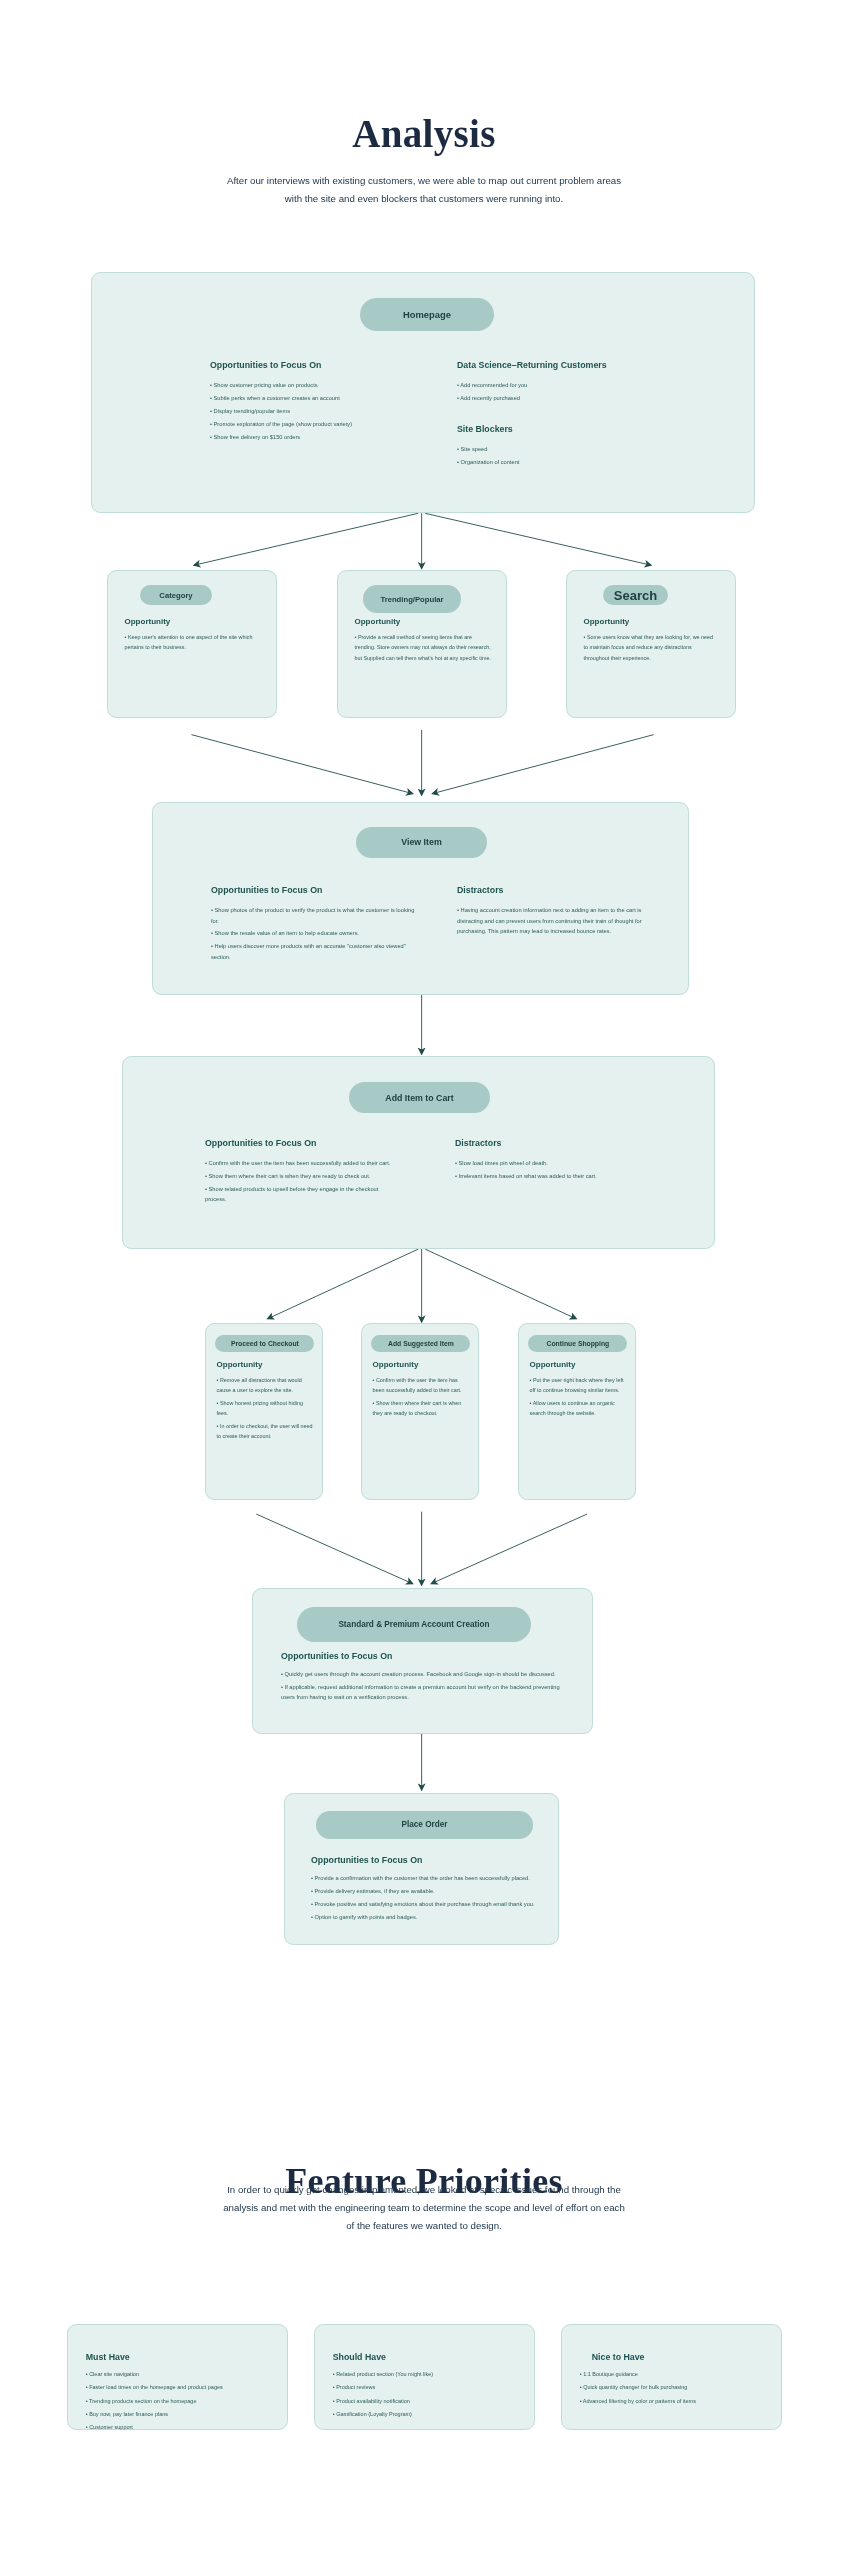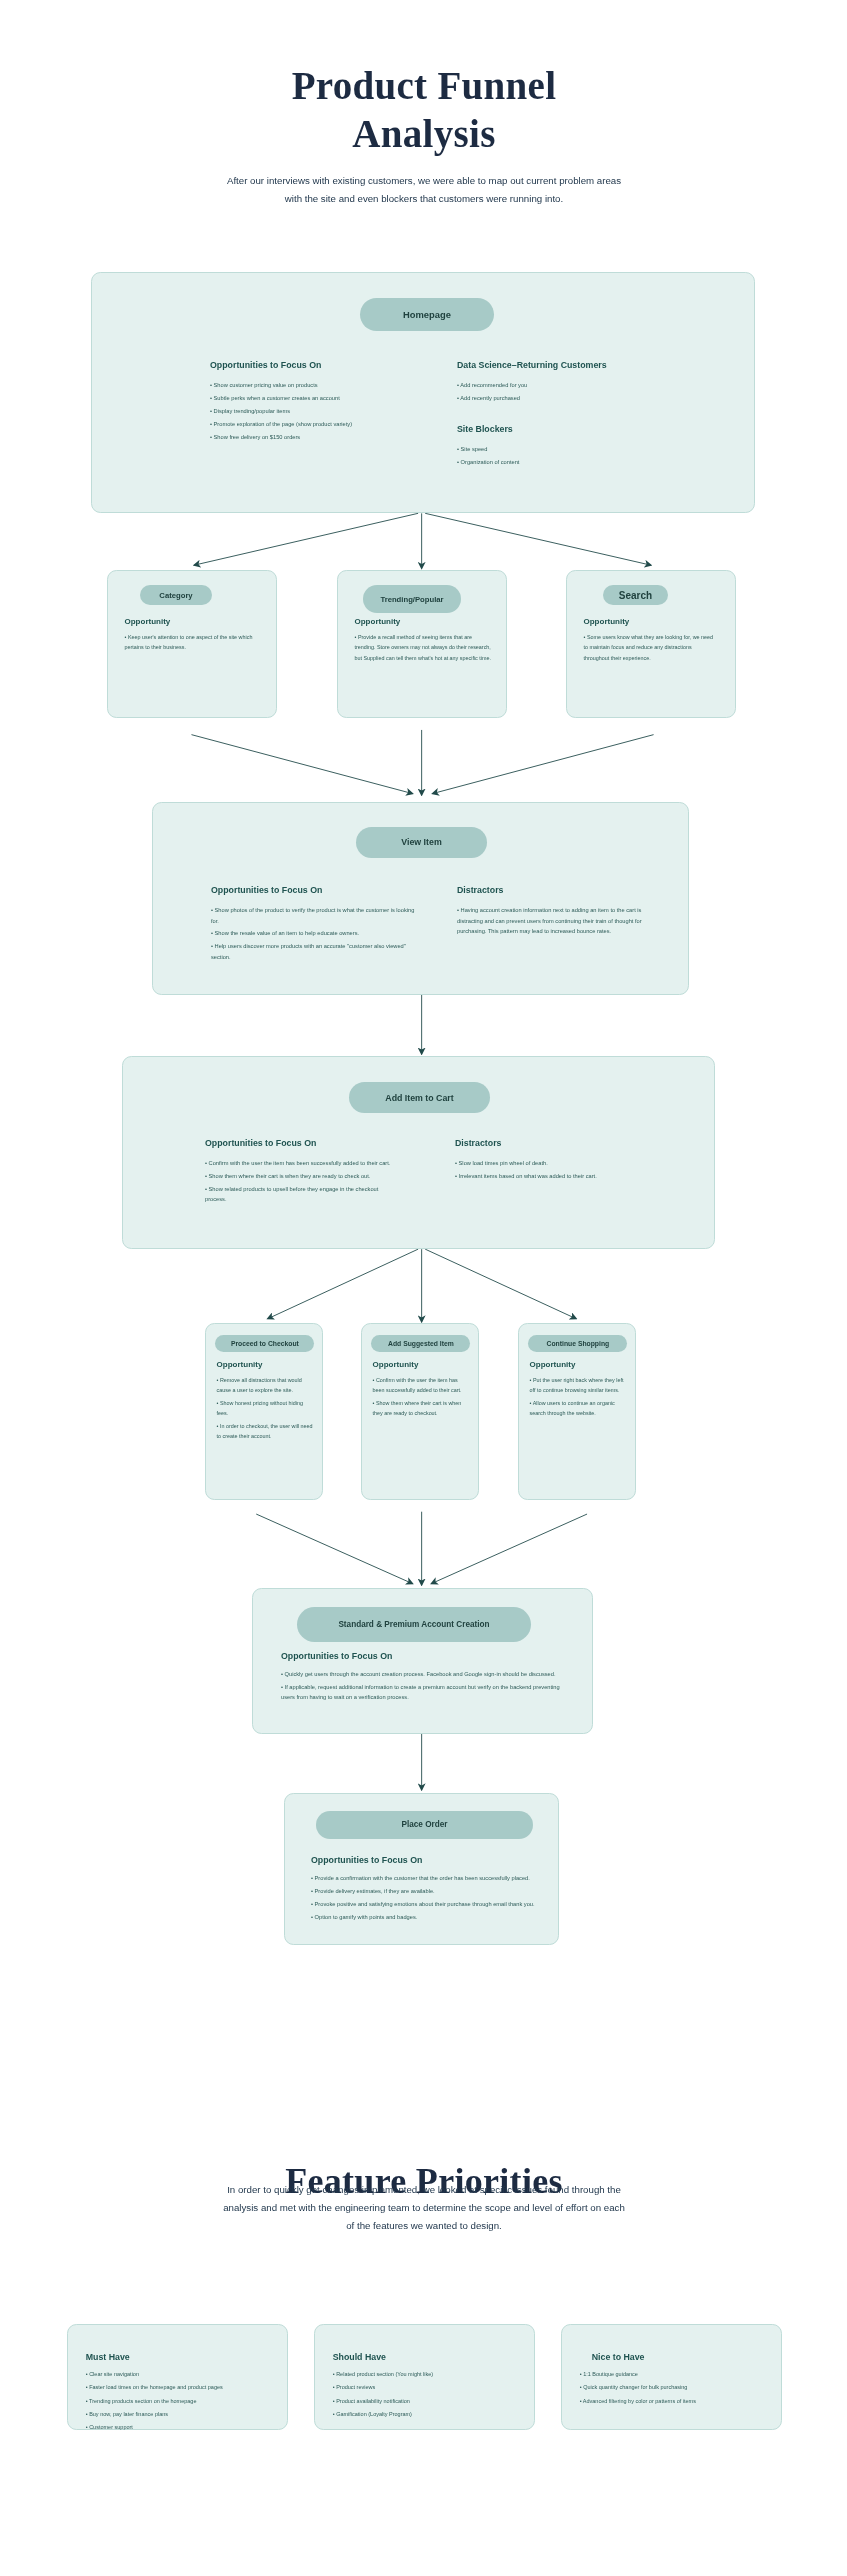--- a/index.html
+++ b/index.html
@@ -86,21 +86,21 @@
     width: 848px; height: 2576px;
     pointer-events: none;
   }
 </style>
 </head>
 <body>
 
 <div class="page">
 
   <h1 id="hero-title" class="big-title">
-    <span>Product Funnel</span><br>
+    <br>
     <span>Analysis</span>
   </h1>
   <div id="hero-sub">After our interviews with existing customers, we were able to map out current problem areas with the site and even blockers that customers were running into.</div>
 
   <svg class="links" viewBox="0 0 1440 4376">
     <defs>
       <marker id="ah" markerWidth="9" markerHeight="9" refX="7" refY="4.5" orient="auto">
         <path d="M0,0 L9,4.5 L0,9 L2.3,4.5 Z" fill="#214a4a"></path>
       </marker>
     </defs>
@@ -163,21 +163,21 @@
 
   <div class="card narrow" style="left:337px; top:570px; width:170px; height:148px;">
     <div class="pill" style="left:25px; top:14px; width:98px; height:28px; font-size:7.7px;">Trending/Popular</div>
     <div class="sec-h" style="left:16.5px; top:46px;">Opportunity</div>
     <div class="bul" style="left:16.5px; top:61px; width:139px;">
       <p>• Provide a recall method of seeing items that are trending. Store owners may not always do their research, but Supplied can tell them what's hot at any specific time.</p>
     </div>
   </div>
 
   <div class="card narrow" style="left:566px; top:570px; width:170px; height:148px;">
-    <div class="pill" style="left:36px; top:14px; width:65px; height:20px; font-size:10px;">Search</div>
+    <div class="pill" style="left:36px; top:14px; width:65px; height:20px; font-size:13px;">Search</div>
     <div class="sec-h" style="left:16.5px; top:46px;">Opportunity</div>
     <div class="bul" style="left:16.5px; top:61px; width:135px;">
       <p>• Some users know what they are looking for, we need to maintain focus and reduce any distractions throughout their experience.</p>
     </div>
   </div>
 
   <div class="card wide" style="left:152px; top:802px; width:537px; height:193px;">
     <div class="pill" style="left:203px; top:23.5px; width:131px; height:31px; font-size:8.8px;">View Item</div>
 
     <div class="sec-h" style="left:58px; top:82px;">Opportunities to Focus On</div>

